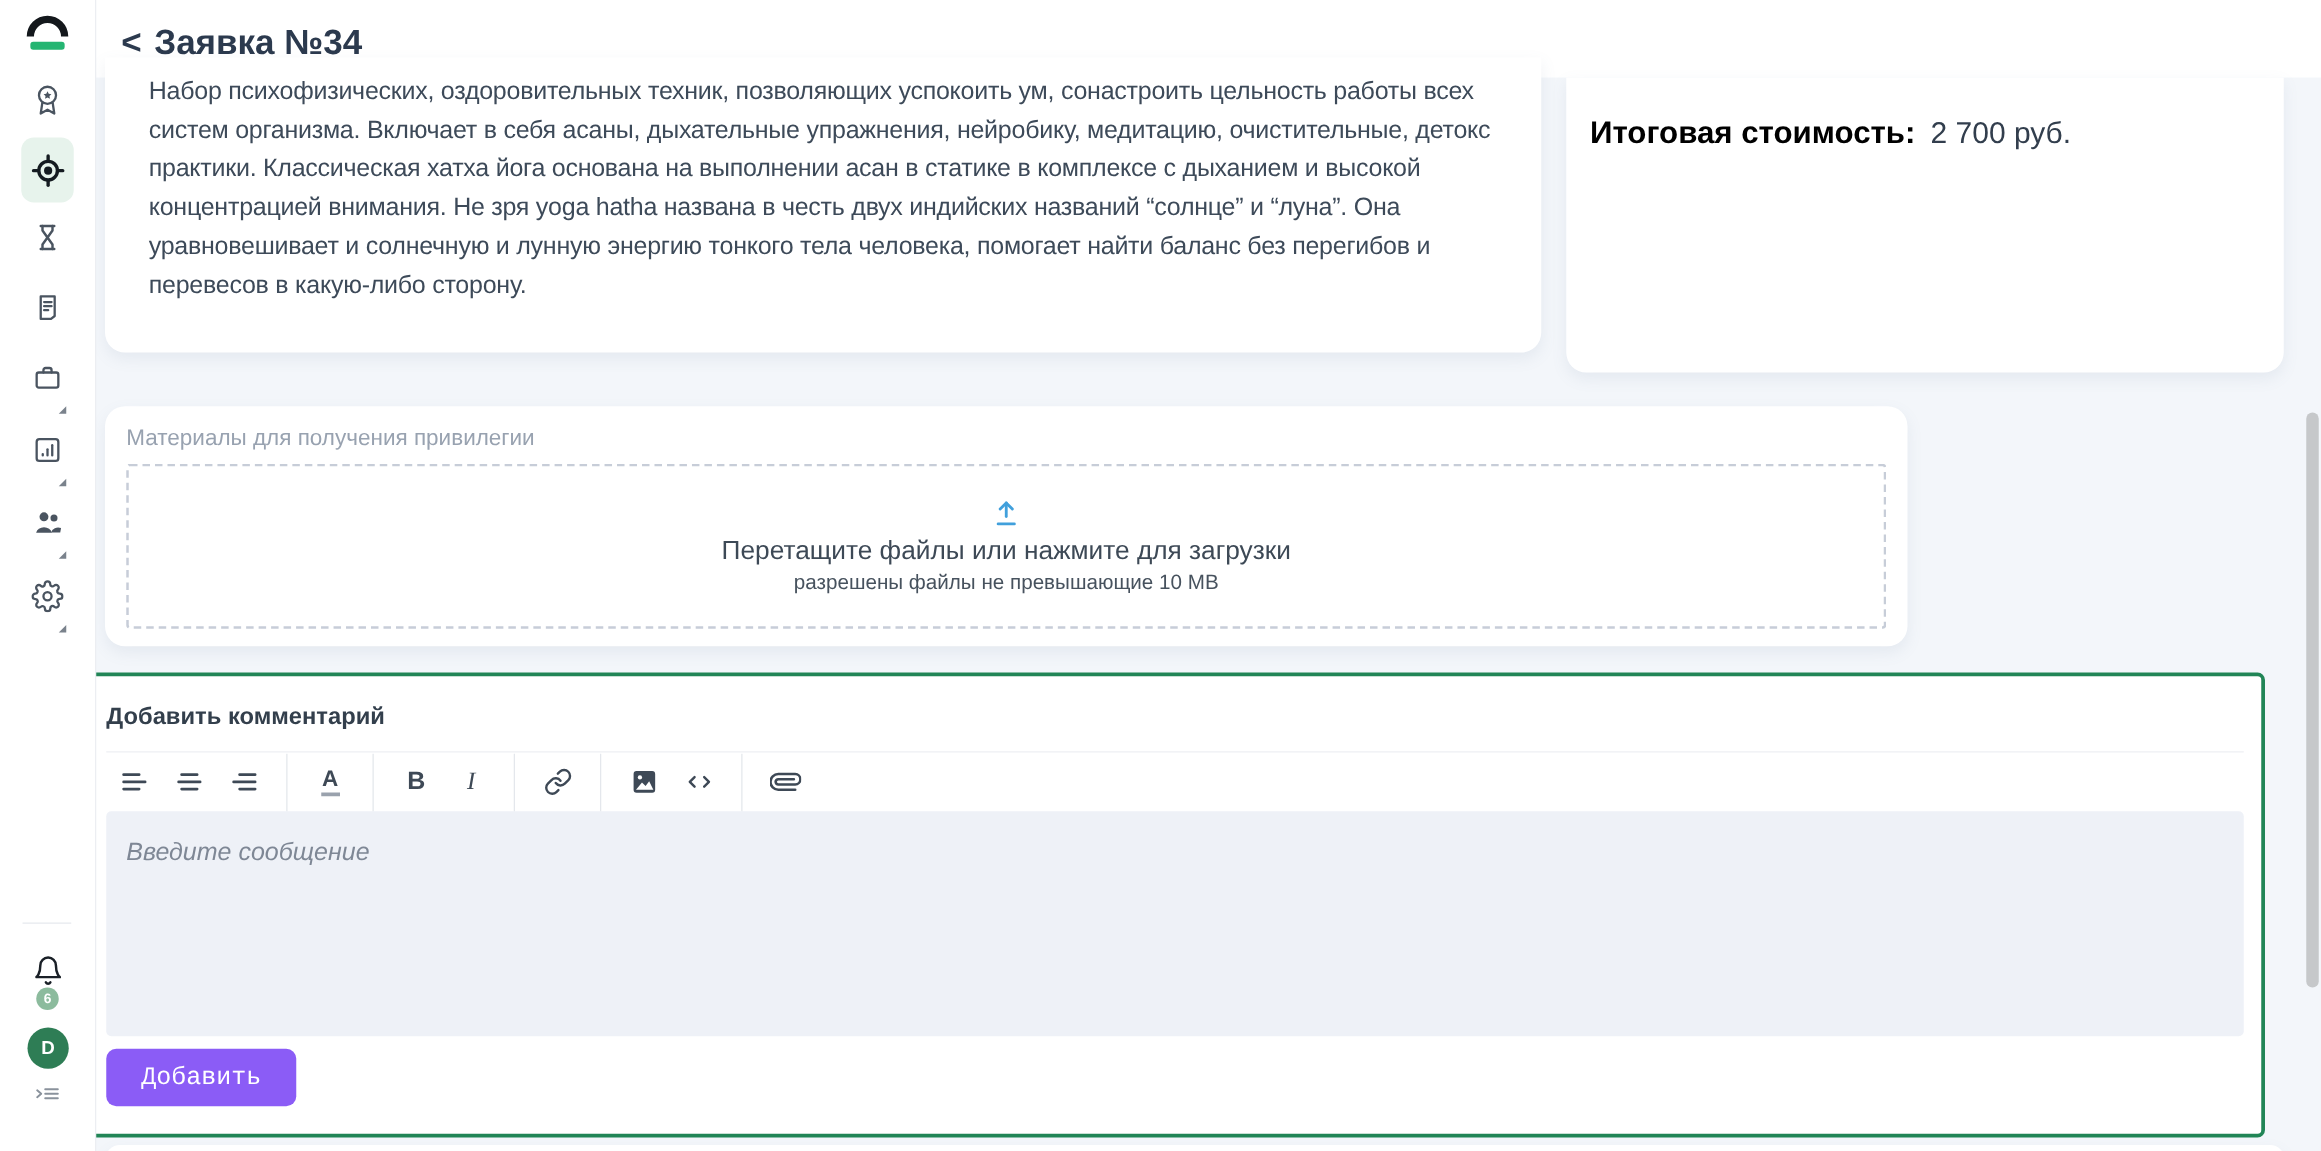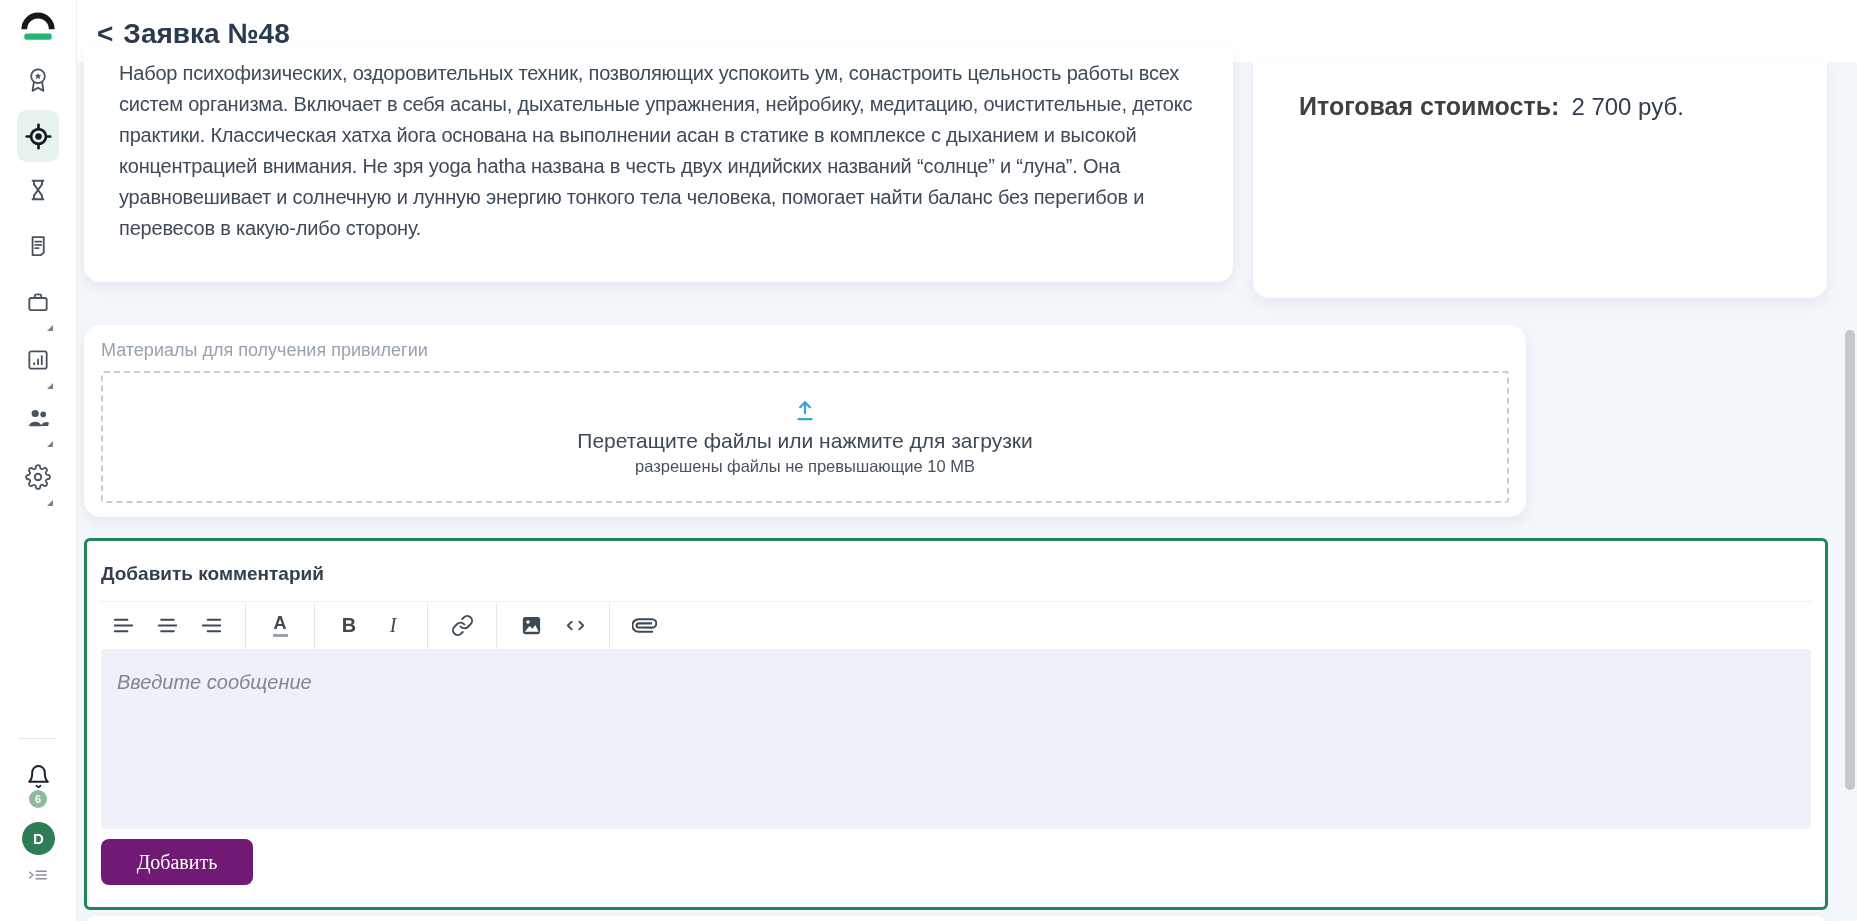--- a/index.html
+++ b/index.html
@@ -53,34 +53,34 @@
     font-size:28px; font-weight:bold; color:#2c3a4e;
   }
   .back-link { cursor:pointer; }
 
   
   .card { position:absolute; background:#fff; box-shadow:0 5px 12px rgba(110,130,160,.10); }
   .card-desc  { left:84px;  top:46px;  width:1149px; height:236px; border-radius:0 0 16px 16px; padding:12px 20px 0 35px; }
   .card-desc p { font-size:20px; line-height:31px; letter-spacing:-0.2px; color:#3d4a59; }
   .card-price { left:1253px; top:62px; width:574px; height:236px; border-radius:0 0 16px 16px; padding:30px 0 0 19px; }
   .price-row { display:flex; align-items:baseline; gap:12px; }
-  .price-label { font-size:25px; font-weight:bold; color:#404040;margin-left:27px; }
+  .price-label { font-size:25px; font-weight:bold; color:#000000; }
   .price-value { font-size:24px; color:#323e4d;text-align:right; }
 
   .card-upload { left:84px; top:325px; width:1442px; height:192px; border-radius:16px; padding:15px 17px 0 17px; }
   .upload-label { font-size:18px; color:#98a2b0; }
   .dropzone {
     margin-top:10px; height:132px; border:2px dashed #c7cdd8; border-radius:3px;
     display:flex; flex-direction:column; align-items:center; justify-content:center; cursor:pointer;text-align:center;
   }
   .dz-title { font-size:21px; color:#3d4956; margin-top:5px; }
   .dz-hint  { font-size:16.5px; color:#47525e; margin-top:4px; }
 
   .card-comment {
-    left:84px; top:538px; width:1744px; height:372px;
+    left:68px; top:538px; width:1744px; height:372px;
     border:3px solid #218556; border-radius:6px; padding:22px 14px 0 14px;
     box-shadow:none;
   }
   .comment-label { font-size:19px; font-weight:bold; color:#333f4c; }
 
   .toolbar {
     margin-top:16px; height:48px; border-top:1px solid #eef0f3;
     display:flex; align-items:center;
   }
   .tb-group { display:flex; align-items:center; gap:20px; padding:0 22px; }
@@ -92,22 +92,22 @@
   .glyph-a { font-size:18px; font-weight:600; color:#3e4956; line-height:18px; }
   .a-underline { width:15px; height:3px; background:#9aa2ad; margin-top:2px; }
 
   .comment-input {
     width:1710px; height:180px; background:#eef1f7; border:none; border-radius:4px;
     padding:22px 16px; font-family:"Liberation Sans","DejaVu Sans",sans-serif;
     font-size:20px; color:#3d4a59; resize:none; outline:none; display:block;
   }
   .comment-input::placeholder { font-style:italic; color:#7e8795; }
   .submit-btn {
-    margin-top:10px; width:152px; height:46px; background:#701a75; color:#fff;
-    border:none; border-radius:8px; font-size:20px; font-family:Liberation Serif, serif; cursor:pointer;
+    margin-top:10px; width:152px; height:46px; background:#8b5cf6; color:#fff;
+    border:none; border-radius:8px; font-size:20px; font-family:Liberation Mono, monospace; cursor:pointer;
   }
 
   .next-card { left:84px; top:916px; width:1744px; height:14px; border-radius:12px 12px 0 0; }
 
   .scroll-thumb {
     position:absolute; left:1845px; top:330px; width:10px; height:460px;
     background:#c6c8ca; border-radius:5px; cursor:pointer;
   }
 </style>
 </head>
@@ -214,21 +214,21 @@
       <line x1="10" y1="8" x2="21" y2="8"></line>
       <line x1="10" y1="12" x2="21" y2="12"></line>
       <line x1="10" y1="16" x2="21" y2="16"></line>
     </svg>
   </div>
 </div>
 
 <div class="topband"></div>
 <div class="page-head">
   <span class="back-link">&lt;</span>
-  <span>Заявка №48</span>
+  <span>Заявка №34</span>
 </div>
 
 <div class="card card-desc">
   <p>Набор психофизических, оздоровительных техник, позволяющих успокоить ум, сонастроить цельность работы всех систем организма. Включает в себя асаны, дыхательные упражнения, нейробику, медитацию, очистительные, детокс практики. Классическая хатха йога основана на выполнении асан в статике в комплексе с дыханием и высокой концентрацией внимания. Не зря yoga hatha названа в честь двух индийских названий “солнце” и “луна”. Она уравновешивает и солнечную и лунную энергию тонкого тела человека, помогает найти баланс без перегибов и перевесов в какую-либо сторону.</p>
 </div>
 
 <div class="card card-price">
   <div class="price-row">
     <span class="price-label">Итоговая стоимость:</span>
     <span class="price-value">2 700 руб.</span>

